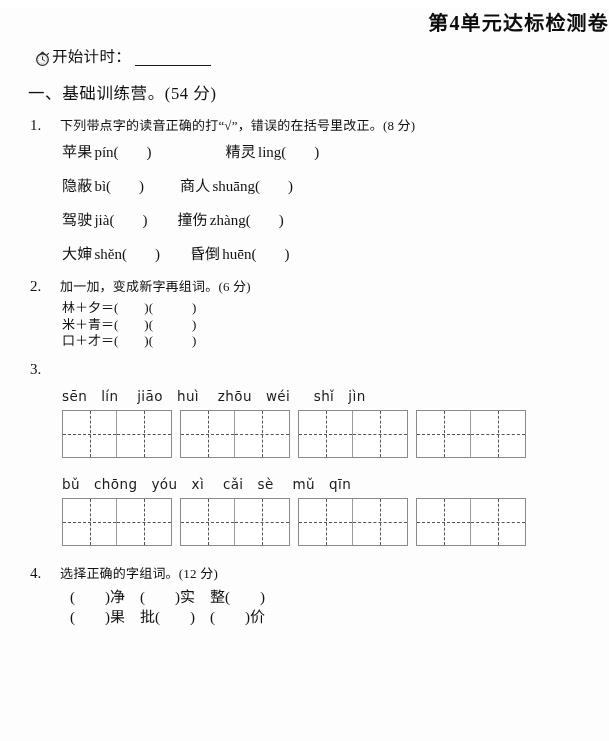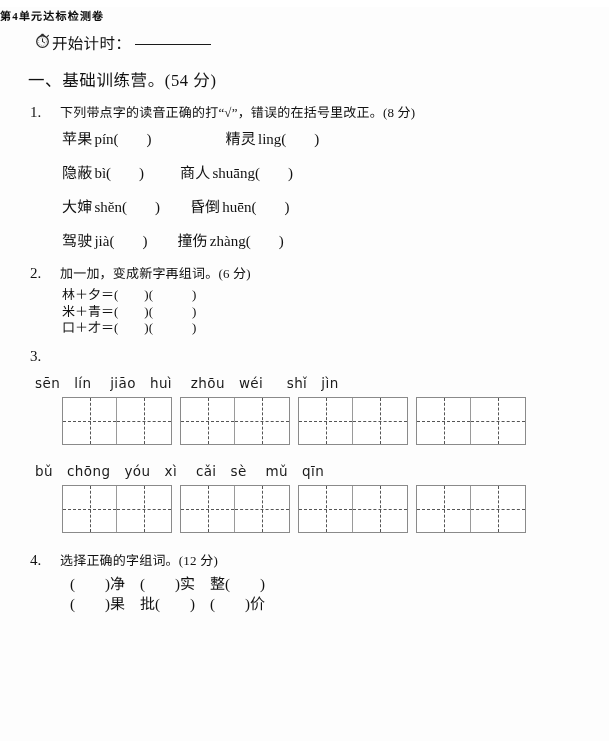--- a/index.html
+++ b/index.html
@@ -18,33 +18,33 @@
   .page {
     width: 609px;
     height: 741px;
     position: relative;
     background: #fdfdfd;
     box-sizing: border-box;
   }
 
   
   .doc-title {
-    text-align: left;
-    font-size: 11px;
+    text-align: right;
+    font-size: 20px;
     font-weight: bold;
     letter-spacing: 1.2px;
     margin: 7px 0 0 0;
     font-family: "Liberation Serif", "DejaVu Serif", serif;
     color: #0d0d0d;
   }
 
   
   .timer-row {
     display: flex;
-    align-items: flex-start;
+    align-items: flex-end;
     margin: 8px 0 0 34px;
     font-size: 15.5px;
   }
   .clock-icon {
     width: 17px;
     height: 17px;
     margin-right: 1px;
     flex: 0 0 auto;
     position: relative;
     top: 1px;
@@ -119,21 +119,21 @@
     line-height: 1.28;
   }
   .q2-row {
     font-size: 13px;
     white-space: nowrap;
   }
 
   
   .q3-block { margin-top: 10px; }
   .pinyin-line {
-    margin-left: 35px;
+    margin-left: 62px;
     font-family: "DejaVu Sans", "Liberation Sans", sans-serif;
     font-size: 13.5px;
     letter-spacing: 0.4px;
     white-space: nowrap;
     color: #1a1a1a;
   }
   .pinyin-line .syl { display: inline-block; }
   .grid-row {
     display: flex;
     margin-left: 62px;
@@ -210,28 +210,28 @@
         <span class="q1-item"><span class="hanzi">苹果</span><span class="py">pín(</span><span class="gap-b"></span><span>)</span></span>
         <span class="gap-a"></span>
         <span class="q1-item"><span class="hanzi">精灵</span><span class="py">ling(</span><span class="gap-b"></span><span>)</span></span>
       </div>
       <div class="q1-row">
         <span class="q1-item"><span class="hanzi">隐蔽</span><span class="py">bì(</span><span class="gap-b"></span><span>)</span></span>
         <span style="display:inline-block;width:36px"></span>
         <span class="q1-item"><span class="hanzi">商人</span><span class="py">shuāng(</span><span class="gap-b"></span><span>)</span></span>
       </div>
       <div class="q1-row">
+        <span class="q1-item"><span class="hanzi">驾驶</span><span class="py">jià(</span><span class="gap-b"></span><span>)</span></span>
+        <span style="display:inline-block;width:30px"></span>
+        <span class="q1-item"><span class="hanzi">撞伤</span><span class="py">zhàng(</span><span class="gap-b"></span><span>)</span></span>
+      </div>
+      <div class="q1-row">
         <span class="q1-item"><span class="hanzi">大婶</span><span class="py">shěn(</span><span class="gap-b"></span><span>)</span></span>
         <span style="display:inline-block;width:30px"></span>
         <span class="q1-item"><span class="hanzi">昏倒</span><span class="py">huēn(</span><span class="gap-b"></span><span>)</span></span>
-      </div>
-      <div class="q1-row">
-        <span class="q1-item"><span class="hanzi">驾驶</span><span class="py">jià(</span><span class="gap-b"></span><span>)</span></span>
-        <span style="display:inline-block;width:30px"></span>
-        <span class="q1-item"><span class="hanzi">撞伤</span><span class="py">zhàng(</span><span class="gap-b"></span><span>)</span></span>
       </div>
     </div>
   </div>
 
   <div class="question">
     <div class="q-head">
       <span class="q-num">2.</span>
       <span class="q-text">加一加，变成新字再组词。(6 分)</span>
     </div>
     <div class="q2-rows">

